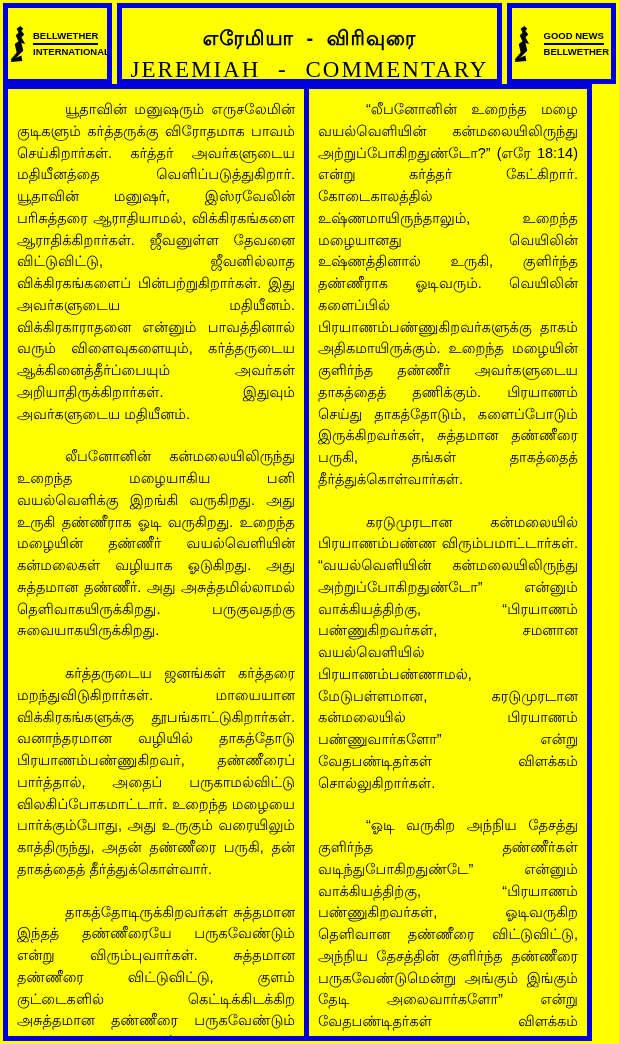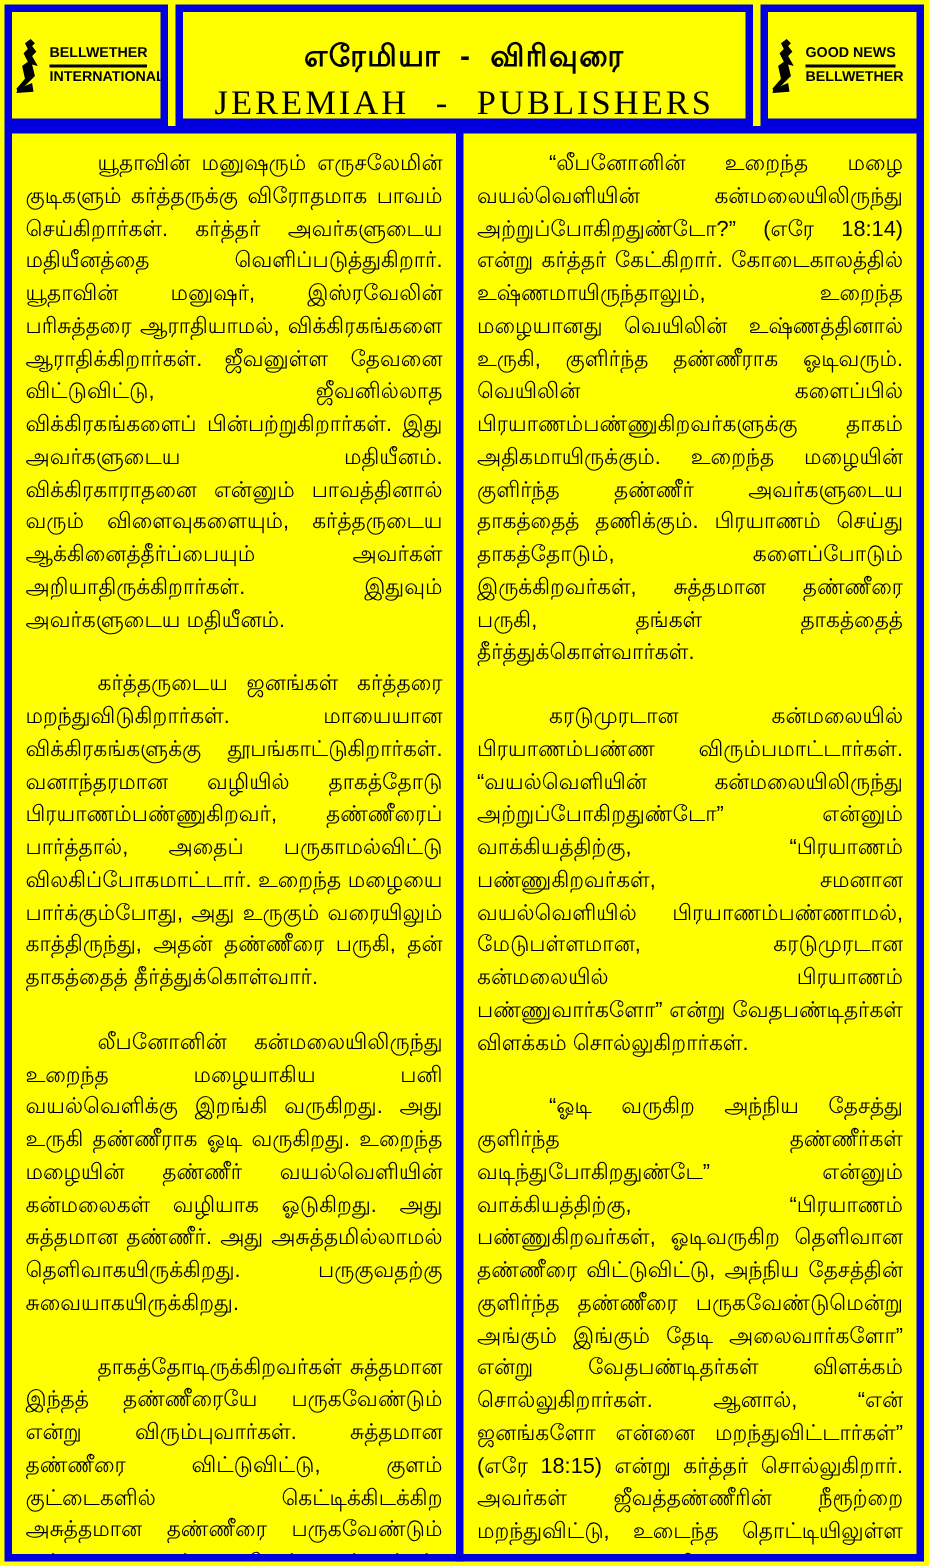--- a/index.html
+++ b/index.html
@@ -25,21 +25,21 @@
   
   .header {
     display: flex;
     gap: 5px;
     height: 81px;
   }
   .logo-box {
     width: 109px;
     display: flex;
     align-items: center;
-    justify-content: flex-start;
+    justify-content: space-between;
     gap: 4px;
     padding: 2px;
     overflow: hidden;
   }
   .logo-text {
     font-weight: bold;
     font-size: 9.5px;
     line-height: 1.4;
     letter-spacing: 0px;
     white-space: nowrap;
@@ -74,21 +74,21 @@
     height: 957px;
   }
   .col {
     box-sizing: border-box;
     border: 5px solid #0000DE;
     background: #FFFF00;
     padding: 10px 9px 0 9px;
     overflow: hidden;
   }
   .col.left  { width: 306px; }
-  .col.right { width: 312px; margin-left: -5px; }
+  .col.right { width: 288px; margin-left: -5px; }
   .col p {
     margin: 0 0 21px 0;
     text-align: justify;
     text-indent: 48px;
     font-size: 14.5px;
     line-height: 1.5;
   }
   .figure-icon { flex: 0 0 auto; }
 </style>
 </head>
@@ -104,42 +104,42 @@
         <path d="M2 36 L12 32 L13 38 L1 39 Z" fill="#000"></path>
       </svg>
       <div class="logo-text">
         <span class="l1">BELLWETHER</span><br>
         <span class="l2">INTERNATIONAL</span>
       </div>
     </div>
 
     <div class="bluebox title-box">
       <div class="title-tamil">எரேமியா - விரிவுரை</div>
-      <div class="title-english">JEREMIAH -  PUBLISHERS</div>
+      <div class="title-english">JEREMIAH -  COMMENTARY</div>
     </div>
 
     <div class="bluebox logo-box">
       <svg class="figure-icon" width="19" height="38" viewBox="0 0 20 40" aria-hidden="true">
         <path d="M11 1 L14 4 L12 6 L15 10 L12 13 L16 20 L12 19 L14 27 L8 33 L2 38 L1 36 L7 29 L5 20 L9 17 L6 11 L9 8 L7 4 Z" fill="#000"></path>
         <path d="M2 36 L12 32 L13 38 L1 39 Z" fill="#000"></path>
       </svg>
       <div class="logo-text">
         <span class="l1">GOOD NEWS</span><br>
         <span class="l2">BELLWETHER</span>
       </div>
     </div>
 
   </div>
 
   <div class="columns">
 
     <div class="col left">
       <p>யூதாவின் மனுஷரும் எருசலேமின் குடிகளும் கர்த்தருக்கு விரோதமாக பாவம் செய்கிறார்கள். கர்த்தர் அவர்களுடைய மதியீனத்தை வெளிப்படுத்துகிறார். யூதாவின் மனுஷர், இஸ்ரவேலின் பரிசுத்தரை ஆராதியாமல், விக்கிரகங்களை ஆராதிக்கிறார்கள். ஜீவனுள்ள தேவனை விட்டுவிட்டு, ஜீவனில்லாத விக்கிரகங்களைப் பின்பற்றுகிறார்கள். இது அவர்களுடைய மதியீனம். விக்கிரகாராதனை என்னும் பாவத்தினால் வரும் விளைவுகளையும், கர்த்தருடைய ஆக்கினைத்தீர்ப்பையும் அவர்கள் அறியாதிருக்கிறார்கள். இதுவும் அவர்களுடைய மதியீனம்.</p>
+      <p>லீபனோனின் கன்மலையிலிருந்து உறைந்த மழையாகிய பனி வயல்வெளிக்கு இறங்கி வருகிறது. அது உருகி தண்ணீராக ஓடி வருகிறது. உறைந்த மழையின் தண்ணீர் வயல்வெளியின் கன்மலைகள் வழியாக ஓடுகிறது. அது சுத்தமான தண்ணீர். அது அசுத்தமில்லாமல் தெளிவாகயிருக்கிறது. பருகுவதற்கு சுவையாகயிருக்கிறது.</p>
       <p>கர்த்தருடைய ஜனங்கள் கர்த்தரை மறந்துவிடுகிறார்கள். மாயையான விக்கிரகங்களுக்கு தூபங்காட்டுகிறார்கள். வனாந்தரமான வழியில் தாகத்தோடு பிரயாணம்பண்ணுகிறவர், தண்ணீரைப் பார்த்தால், அதைப் பருகாமல்விட்டு விலகிப்போகமாட்டார். உறைந்த மழையை பார்க்கும்போது, அது உருகும் வரையிலும் காத்திருந்து, அதன் தண்ணீரை பருகி, தன் தாகத்தைத் தீர்த்துக்கொள்வார்.</p>
-      <p>லீபனோனின் கன்மலையிலிருந்து உறைந்த மழையாகிய பனி வயல்வெளிக்கு இறங்கி வருகிறது. அது உருகி தண்ணீராக ஓடி வருகிறது. உறைந்த மழையின் தண்ணீர் வயல்வெளியின் கன்மலைகள் வழியாக ஓடுகிறது. அது சுத்தமான தண்ணீர். அது அசுத்தமில்லாமல் தெளிவாகயிருக்கிறது. பருகுவதற்கு சுவையாகயிருக்கிறது.</p>
       <p>தாகத்தோடிருக்கிறவர்கள் சுத்தமான இந்தத் தண்ணீரையே பருகவேண்டும் என்று விரும்புவார்கள். சுத்தமான தண்ணீரை விட்டுவிட்டு, குளம் குட்டைகளில் கெட்டிக்கிடக்கிற அசுத்தமான தண்ணீரை பருகவேண்டும் என்று யாரும் விரும்பமாட்டார்கள். யூதாவின் மனுஷரோ ஜீவதண்ணீரின் நீரூற்றாகிய கர்த்தரை விட்டுவிட்டு, கெட்டிக்கிடக்கிற அசுத்தமான தண்ணீரைப்போன்ற விக்கிரகங்களிடத்திற்கு வருகிறார்கள்.</p>
     </div>
 
     <div class="col right">
       <p>“லீபனோனின் உறைந்த மழை வயல்வெளியின் கன்மலையிலிருந்து அற்றுப்போகிறதுண்டோ?” (எரே 18:14) என்று கர்த்தர் கேட்கிறார். கோடைகாலத்தில் உஷ்ணமாயிருந்தாலும், உறைந்த மழையானது வெயிலின் உஷ்ணத்தினால் உருகி, குளிர்ந்த தண்ணீராக ஓடிவரும். வெயிலின் களைப்பில் பிரயாணம்பண்ணுகிறவர்களுக்கு தாகம் அதிகமாயிருக்கும். உறைந்த மழையின் குளிர்ந்த தண்ணீர் அவர்களுடைய தாகத்தைத் தணிக்கும். பிரயாணம் செய்து தாகத்தோடும், களைப்போடும் இருக்கிறவர்கள், சுத்தமான தண்ணீரை பருகி, தங்கள் தாகத்தைத் தீர்த்துக்கொள்வார்கள்.</p>
       <p>கரடுமுரடான கன்மலையில் பிரயாணம்பண்ண விரும்பமாட்டார்கள். “வயல்வெளியின் கன்மலையிலிருந்து அற்றுப்போகிறதுண்டோ” என்னும் வாக்கியத்திற்கு, “பிரயாணம் பண்ணுகிறவர்கள், சமனான வயல்வெளியில் பிரயாணம்பண்ணாமல், மேடுபள்ளமான, கரடுமுரடான கன்மலையில் பிரயாணம் பண்ணுவார்களோ” என்று வேதபண்டிதர்கள் விளக்கம் சொல்லுகிறார்கள்.</p>
       <p>“ஓடி வருகிற அந்நிய தேசத்து குளிர்ந்த தண்ணீர்கள் வடிந்துபோகிறதுண்டே” என்னும் வாக்கியத்திற்கு, “பிரயாணம் பண்ணுகிறவர்கள், ஓடிவருகிற தெளிவான தண்ணீரை விட்டுவிட்டு, அந்நிய தேசத்தின் குளிர்ந்த தண்ணீரை பருகவேண்டுமென்று அங்கும் இங்கும் தேடி அலைவார்களோ” என்று வேதபண்டிதர்கள் விளக்கம் சொல்லுகிறார்கள். ஆனால், “என் ஜனங்களோ என்னை மறந்துவிட்டார்கள்” (எரே 18:15) என்று கர்த்தர் சொல்லுகிறார். அவர்கள் ஜீவத்தண்ணீரின் நீரூற்றை மறந்துவிட்டு, உடைந்த தொட்டியிலுள்ள அசுத்தமான தண்ணீரைக் குடிப்பதற்காக அதை நாடிப்போகிறார்கள்.</p>
     </div>
 
   </div>

